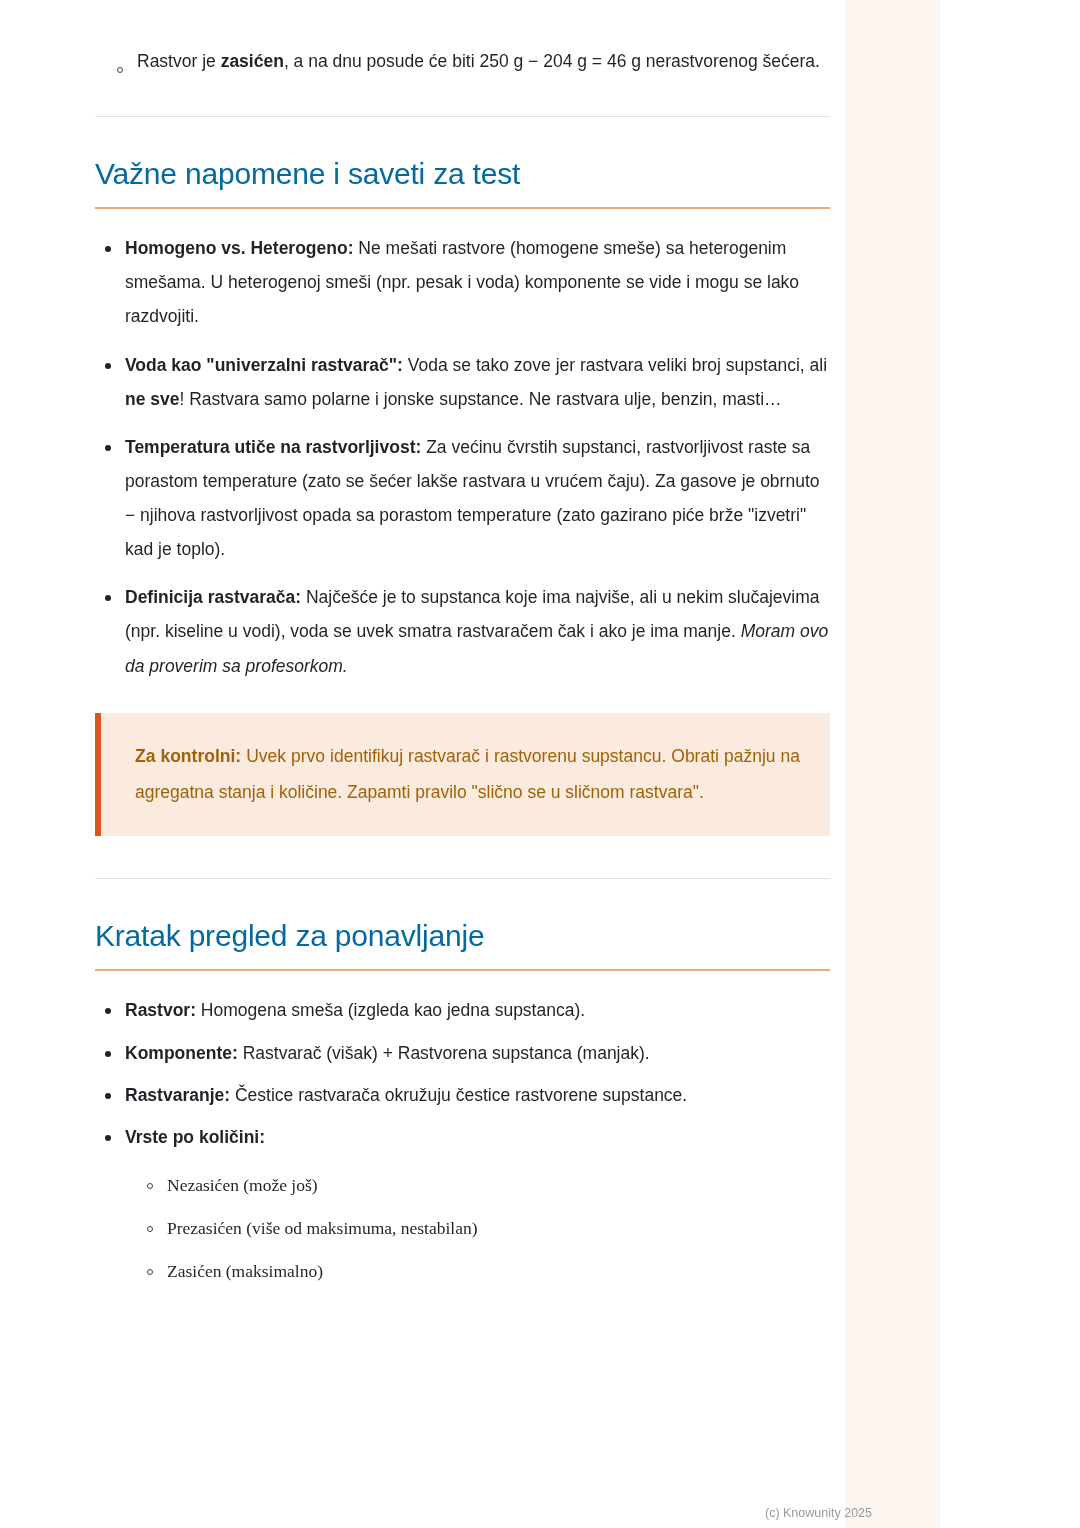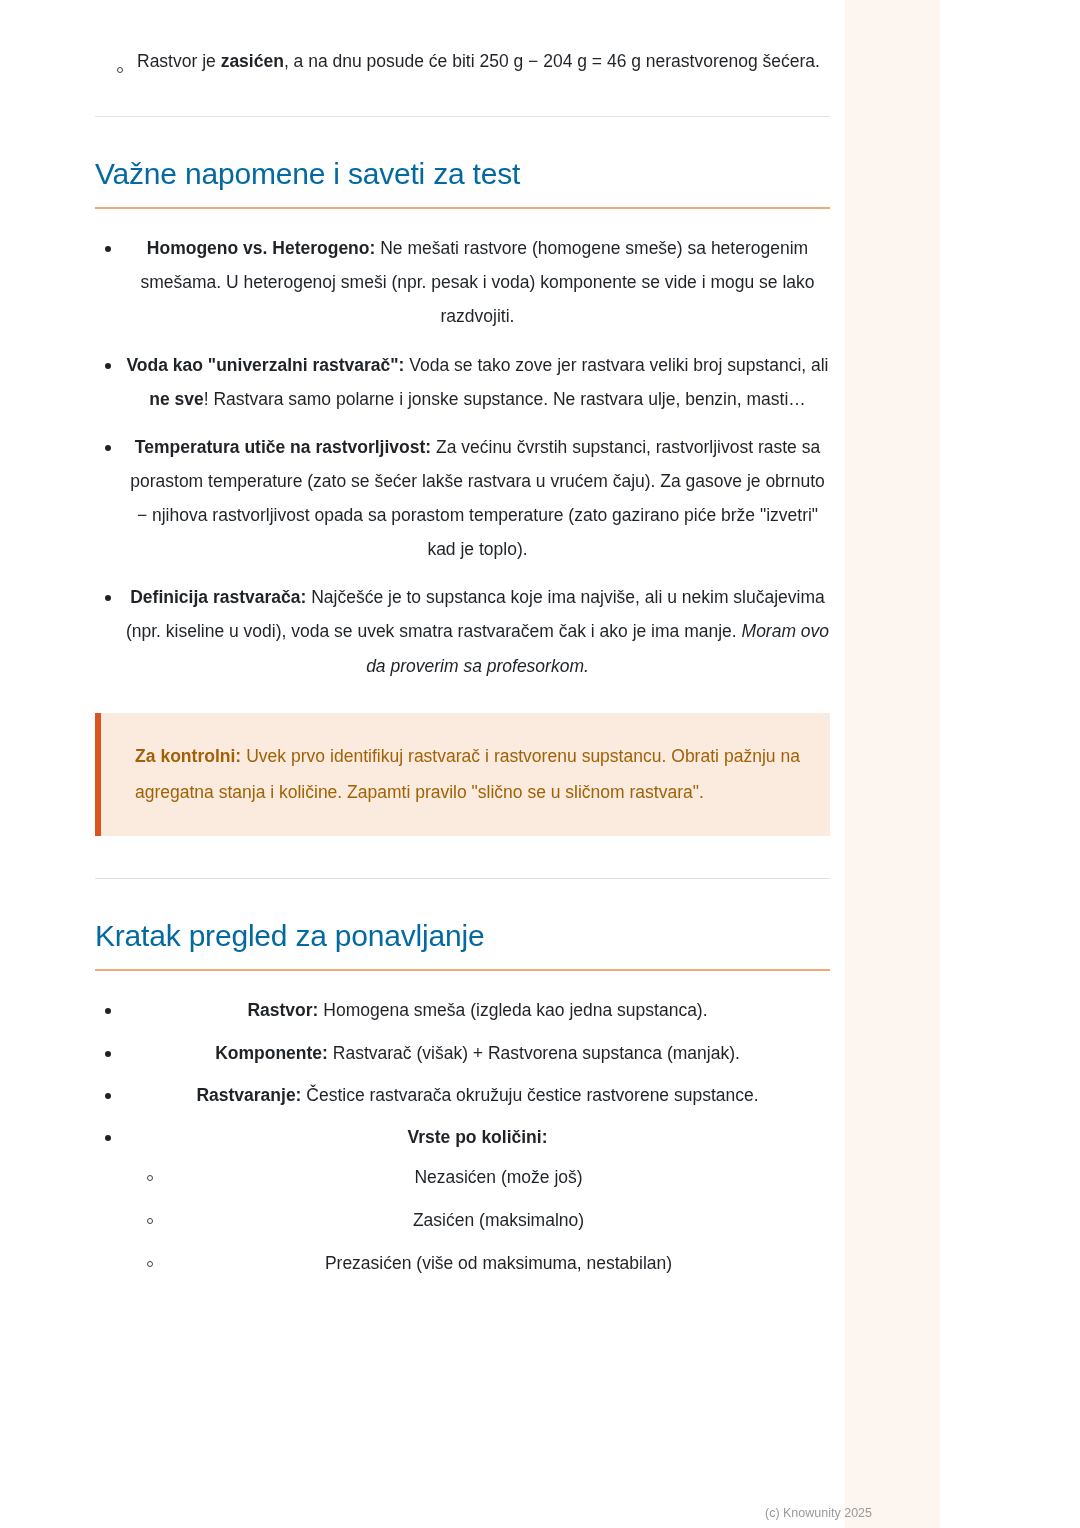--- a/index.html
+++ b/index.html
@@ -82,21 +82,20 @@
   .title-rule {
     border: none;
     border-top: 2px solid #f0a77a;
     margin: 16px 0 0 0;
   }
 
   ul.bullets {
     margin: 22px 0 0 0;
     padding: 0;
     list-style: none;
-    text-align: center;
   }
   ul.bullets > li {
     position: relative;
     padding-left: 30px;
     font-size: 17.5px;
     line-height: 1.95;
     margin-bottom: 14px;
     color: #1f2328;
   }
   ul.bullets > li::before {
@@ -130,23 +129,24 @@
     color: #a16207;
   }
 
   .hr2 {
     border: none;
     border-top: 1px solid #e2e2e2;
     margin: 42px 0 0 0;
   }
 
   ul.sublist {
-    margin: 6px 0 0 0;
+    margin: 14px 0 0 0;
     padding: 0;
     list-style: none;
+    font-family: Liberation Serif, serif;
   }
   ul.sublist > li {
     position: relative;
     padding-left: 42px;
     font-size: 17.5px;
     line-height: 1.95;
     margin-bottom: 9px;
     color: #1f2328;
   }
   ul.sublist > li::before {
@@ -205,22 +205,22 @@
     <h2 class="section-title">Kratak pregled za ponavljanje</h2>
     <hr class="title-rule">
 
     <ul class="bullets tight">
       <li><b>Rastvor:</b><span> Homogena smeša (izgleda kao jedna supstanca).</span></li>
       <li><b>Komponente:</b><span> Rastvarač (višak) + Rastvorena supstanca (manjak).</span></li>
       <li><b>Rastvaranje:</b><span> Čestice rastvarača okružuju čestice rastvorene supstance.</span></li>
       <li><b>Vrste po količini:</b><span></span>
         <ul class="sublist">
           <li>Nezasićen (može još)</li>
+          <li>Prezasićen (više od maksimuma, nestabilan)</li>
           <li>Zasićen (maksimalno)</li>
-          <li>Prezasićen (više od maksimuma, nestabilan)</li>
         </ul>
       </li>
     </ul>
 
   </div>
 
   <div class="footer-note">(c) Knowunity 2025</div>
 
 </div>
 

